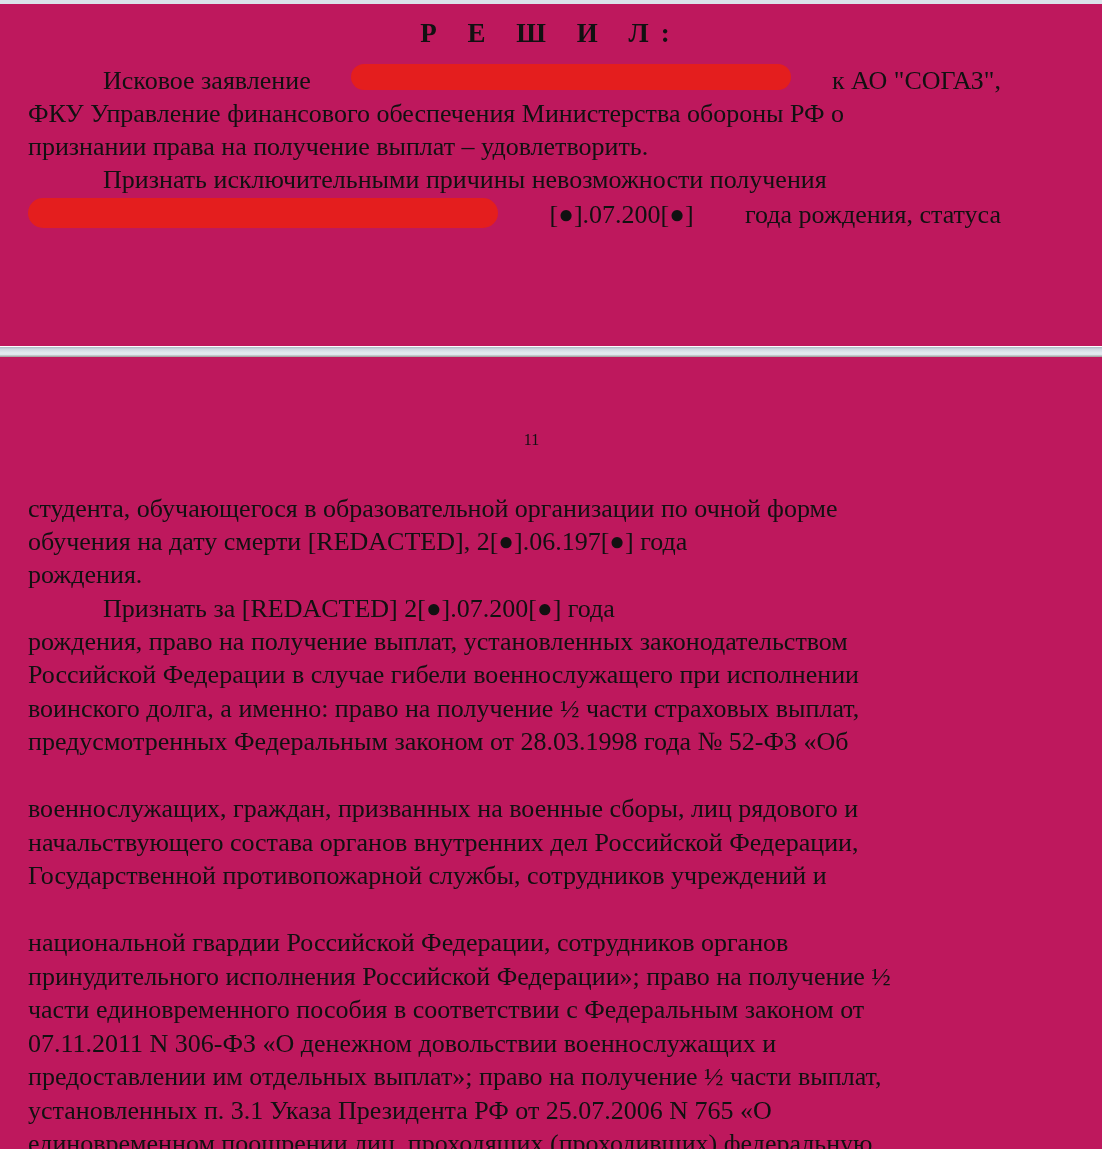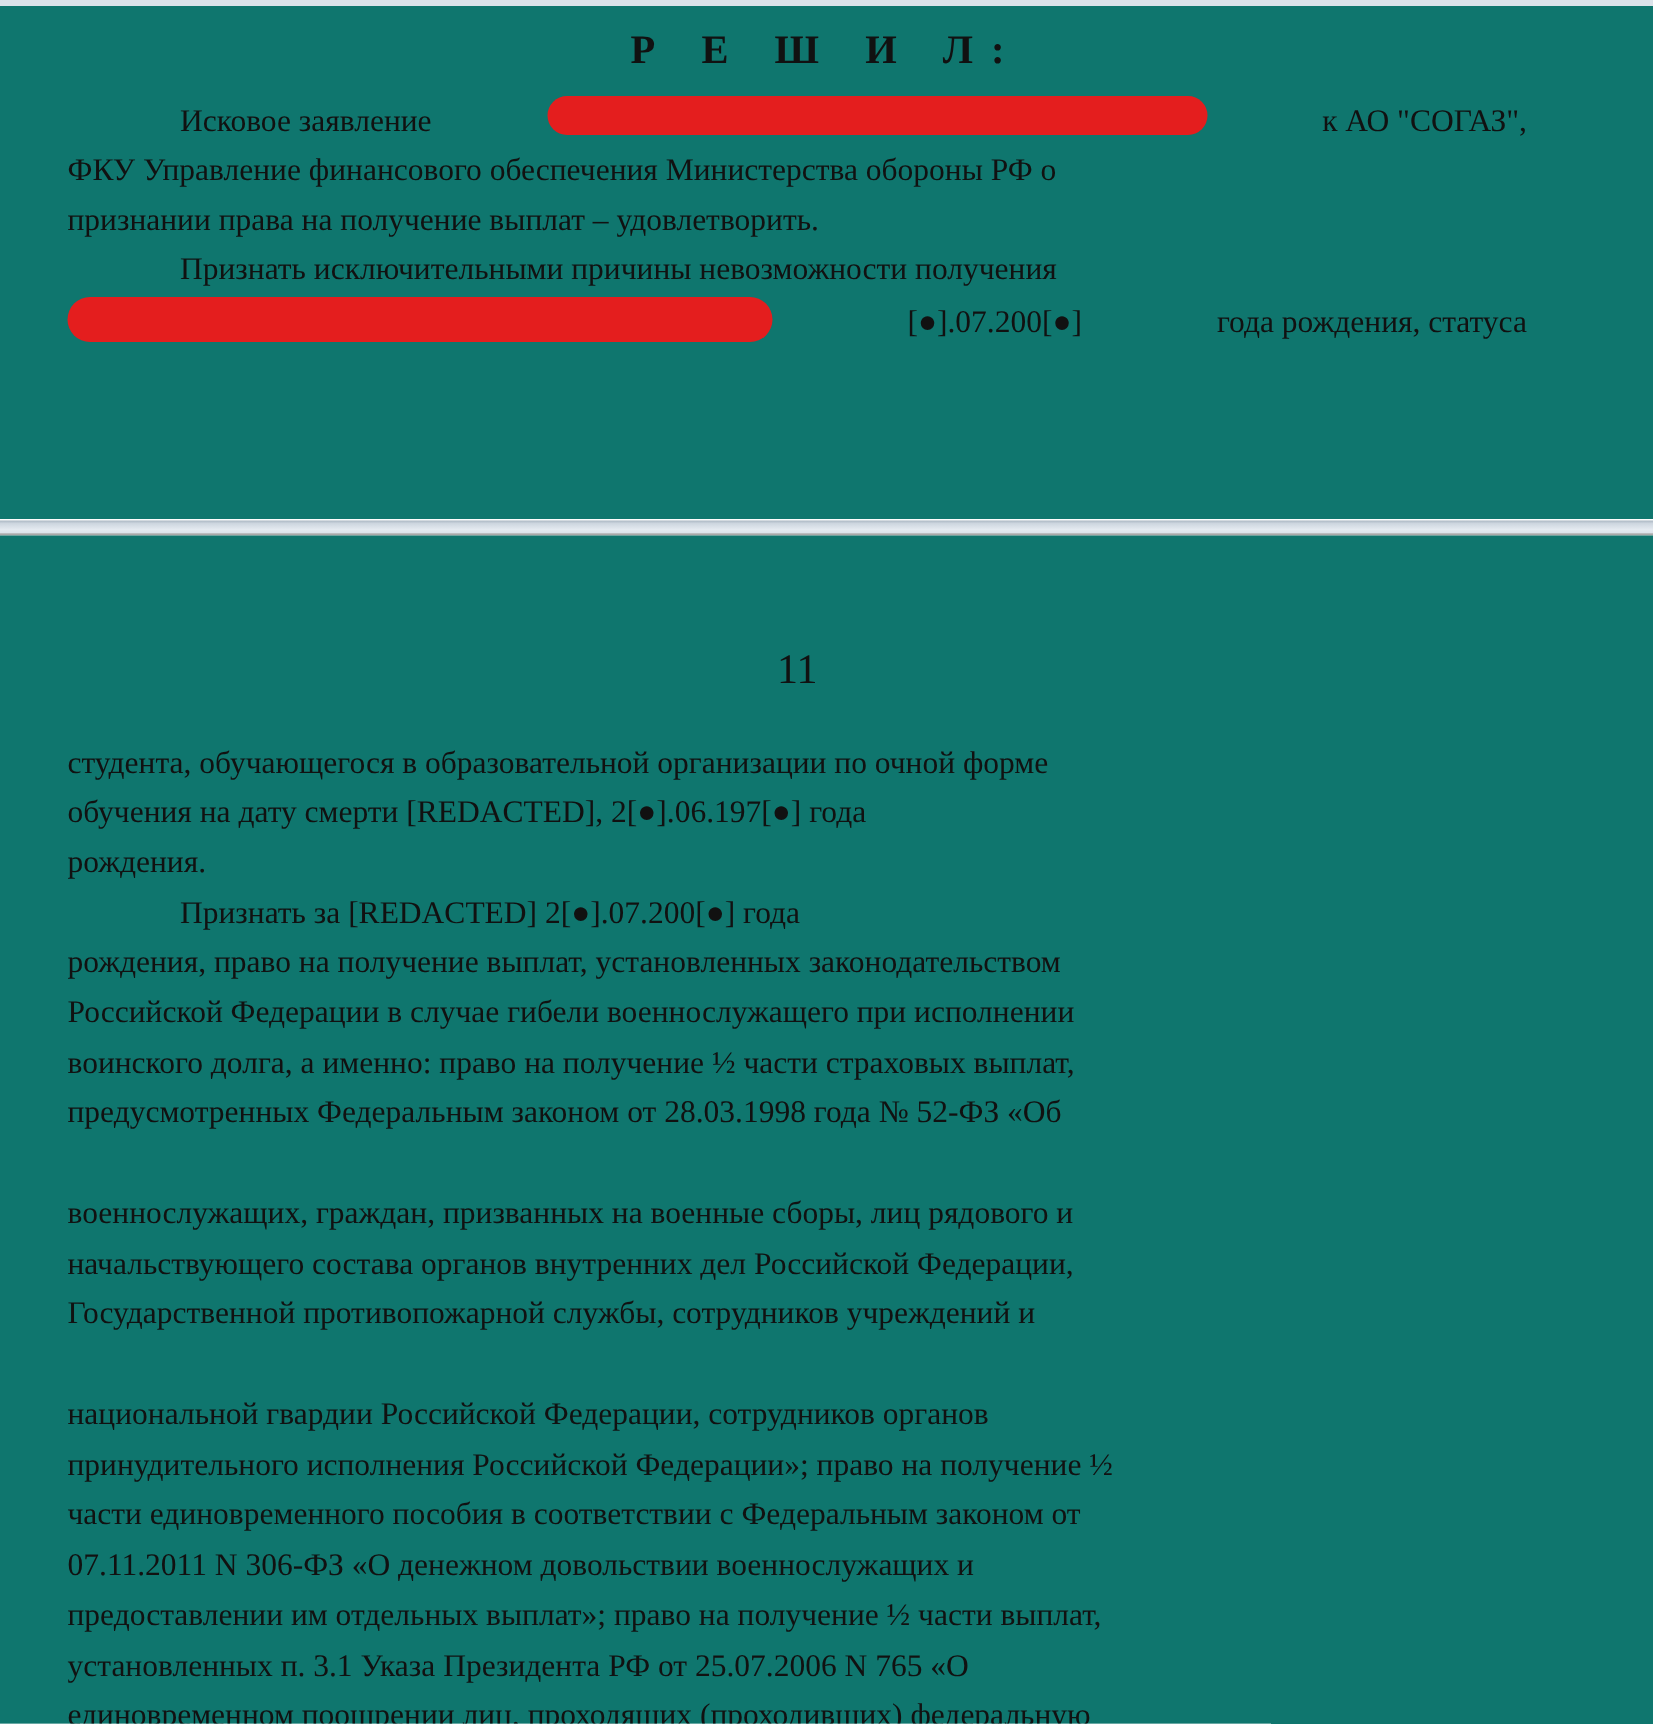--- a/index.html
+++ b/index.html
@@ -1,25 +1,25 @@
 <!DOCTYPE html>
 <html><head>
 <meta charset="utf-8">
 <style>
   html, body { margin:0; padding:0; }
   body { width:1102px; height:1149px; overflow:hidden; background:#fdfdfd; position:relative; font-family:"Liberation Serif", serif; color:#111; }
   .topbar { position:absolute; left:0; top:0; width:1102px; height:4px; background:#dbe3ea; }
-  .page { position:absolute; left:0; width:1102px; background:#0f766e; }
+  .page { position:absolute; left:0; width:1102px; background:#be185d; }
   .page1 { top:4px; height:342px; }
   .sep { position:absolute; left:0; top:347px; width:1102px; height:10px; background:linear-gradient(#aab7c2 0, #cdd6df 2px, #e4eaf0 6px, #dde4eb 8px, #a9a9a9 9px, #a9a9a9 10px); }
   .page2 { top:357px; height:792px; }
-  .line { position:absolute; left:45px; width:973px; font-size:21px; line-height:33px; white-space:nowrap; display:flex; justify-content:space-between; }
+  .line { position:absolute; left:28px; width:973px; font-size:26px; line-height:33px; white-space:nowrap; display:flex; justify-content:space-between; }
   .line.left { justify-content:flex-start; gap:8px; }
   .title { position:absolute; top:14px; left:0; width:1102px; text-align:center; font-weight:bold; font-size:27px; letter-spacing:12px; }
-  .pnum { position:absolute; top:74px; left:0; width:1063px; text-align:center; font-size:28px; }
+  .pnum { position:absolute; top:74px; left:0; width:1063px; text-align:center; font-size:16px; }
   .red { display:inline-block; background:#e41e1e; border-radius:18px; height:26px; vertical-align:middle; }
 </style>
 </head>
 <body>
 
 <div class="topbar"></div>
 
 <div class="page page1">
   <div class="title">Р Е Ш И Л:</div>
   <div class="line" style="top:60px;padding-left:75px;width:898px;">

